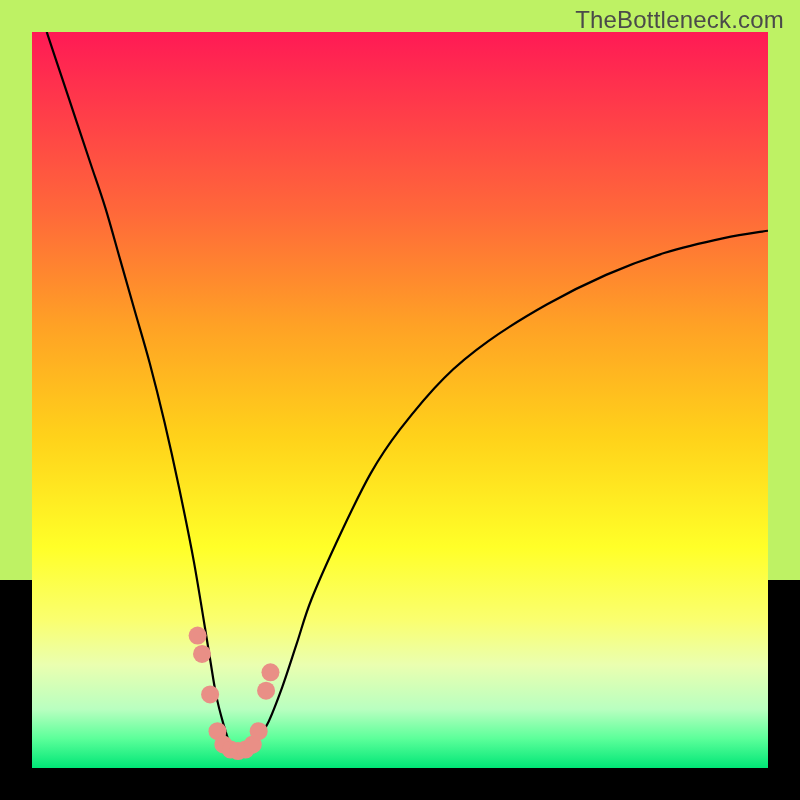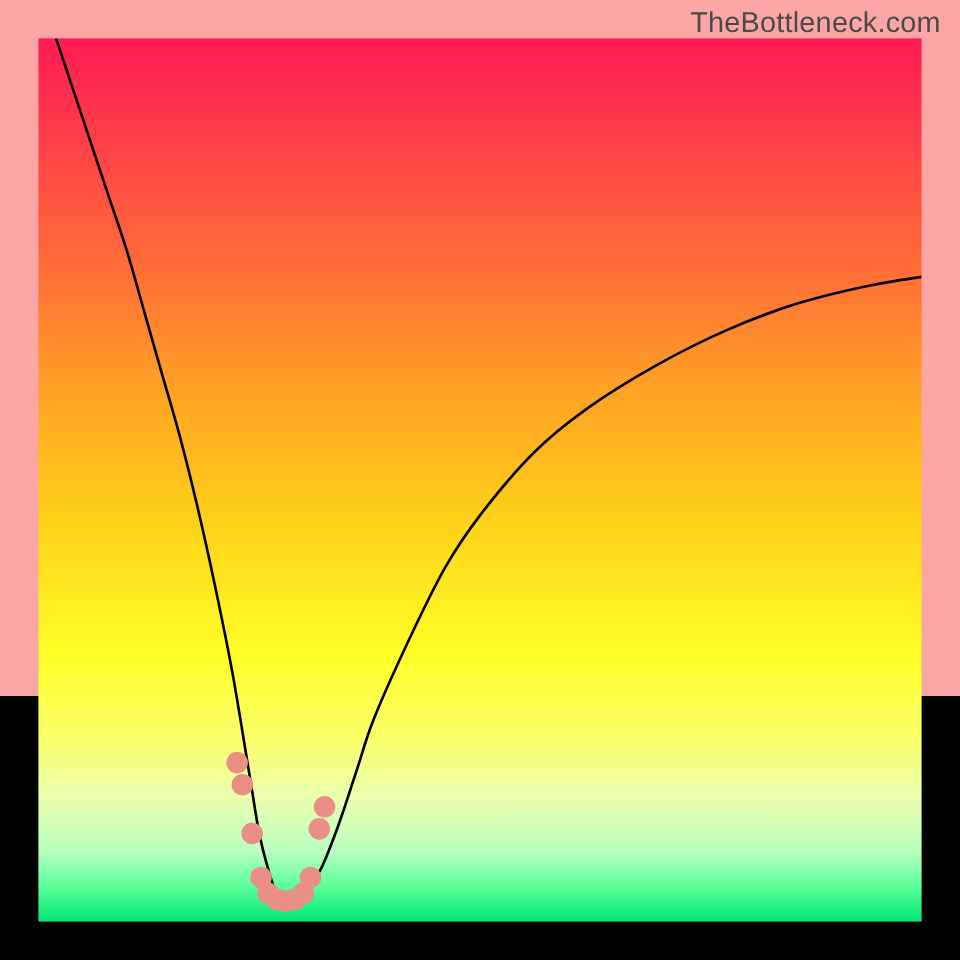--- a/index.html
+++ b/index.html
@@ -10,21 +10,21 @@
     overflow: hidden;
     background: #000;
     font-family: Arial, Helvetica, sans-serif;
   }
   .frame {
     position: absolute;
     top: 0;
     left: 0;
     width: 800px;
     height: 580px;
-    background: #fca5a5;
+    background: #bef264;
   }
   .plot {
     position: absolute;
     top: 32px;
     left: 32px;
     width: 736px;
     height: 736px;
     
     background: linear-gradient(
       to bottom,

